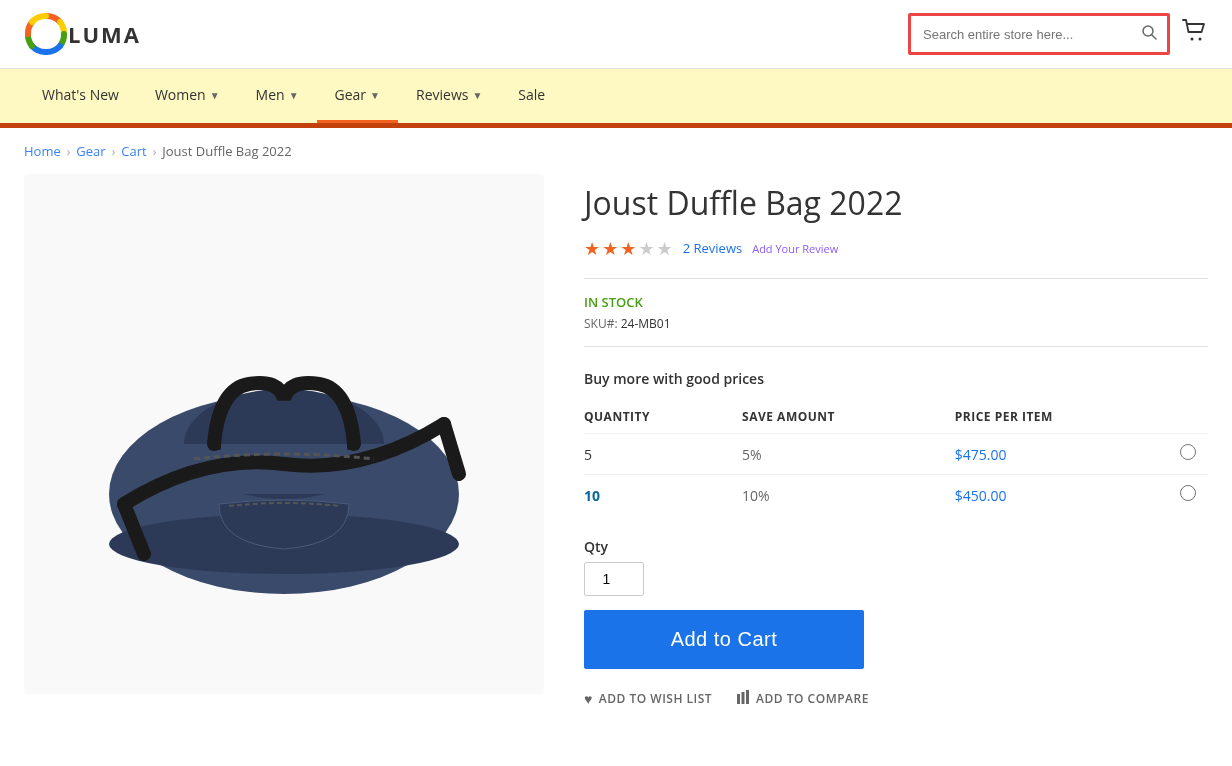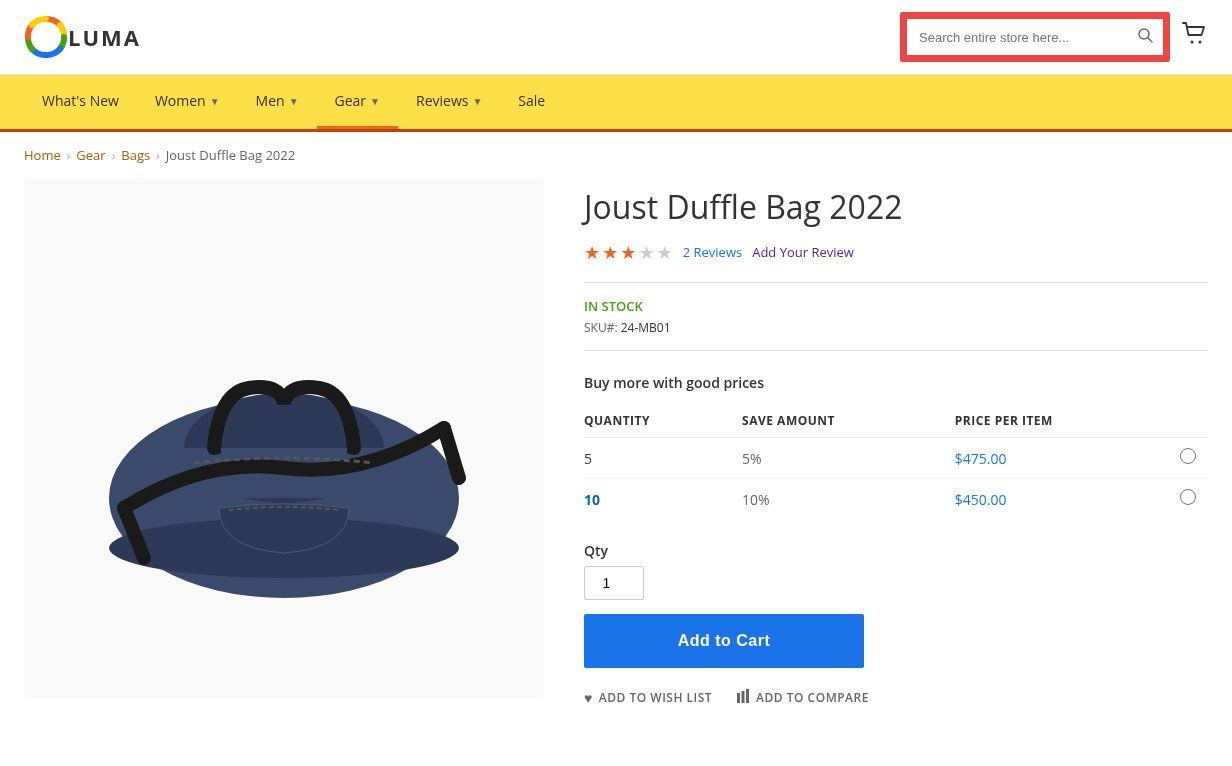--- a/index.html
+++ b/index.html
@@ -30,21 +30,21 @@
       text-transform: uppercase;
     }
     .header-right {
       display: flex;
       align-items: center;
       gap: 12px;
     }
     .search-box {
       display: flex;
       align-items: center;
-      border: 7px solid #ef4444;
+      border: 3px solid #ef4444;
       border-radius: 2px;
       overflow: hidden;
       background: #fff;
     }
     .search-box input {
       border: none;
       outline: none;
       padding: 8px 12px;
       font-size: 13px;
       color: #999;
@@ -62,22 +62,22 @@
       background: none;
       border: none;
       cursor: pointer;
       font-size: 22px;
       color: #333;
       position: relative;
     }
 
     
     .nav-bar {
-      background: #fde047;
-      border-bottom: 3px solid #c2410c;
+      background: #fef9c3;
+      border-bottom: 5px solid #c2410c;
       padding: 0 24px;
     }
     .nav-list {
       display: flex;
       list-style: none;
       gap: 0;
     }
     .nav-item {
       position: relative;
     }
@@ -105,21 +105,21 @@
     
     .breadcrumb {
       padding: 14px 24px;
       display: flex;
       align-items: center;
       gap: 6px;
       font-size: 13px;
       color: #666;
     }
     .breadcrumb a {
-      color: #a16207;
+      color: #3b82f6;
       text-decoration: none;
     }
     .breadcrumb-sep {
       color: #aaa;
       font-size: 12px;
     }
     .breadcrumb-current {
       color: #666;
     }
 
@@ -178,23 +178,23 @@
       font-size: 18px;
     }
     .star.filled { color: #f26322; }
     .star.empty { color: #ccc; }
     .review-count {
       color: #1a73e8;
       text-decoration: none;
       font-size: 13px;
     }
     .add-review-link {
-      color: #4c1d95;
+      color: #8b5cf6;
       text-decoration: none;
-      font-size: 13px;
+      font-size: 11px;
     }
 
     
     .price-stock-row {
       display: flex;
       align-items: flex-start;
       justify-content: space-between;
       margin-bottom: 8px;
       border-top: 1px solid #e0e0e0;
       padding-top: 14px;
@@ -294,22 +294,22 @@
 
     
     .add-to-cart-btn {
       display: block;
       width: 280px;
       padding: 18px 24px;
       background: #1a73e8;
       color: #fff;
       border: none;
       border-radius: 2px;
-      font-size: 16px;
-      font-weight: 700;
+      font-size: 20px;
+      font-weight: 400;
       cursor: pointer;
       text-align: center;
       letter-spacing: 0.5px;
       margin-bottom: 20px;
     }
 
     
     .product-actions {
       display: flex;
       gap: 24px;
@@ -414,21 +414,21 @@
       </a>
     </li>
   </ul>
 </nav>
 
 <div class="breadcrumb">
   <a href="#">Home</a>
   <span class="breadcrumb-sep">›</span>
   <a href="#">Gear</a>
   <span class="breadcrumb-sep">›</span>
-  <a href="#">Bags</a>
+  <a href="#">Cart</a>
   <span class="breadcrumb-sep">›</span>
   <span class="breadcrumb-current">Joust Duffle Bag 2022</span>
 </div>
 
 <div class="main-content">
 
   <div class="product-image-area">
     <div class="product-image-placeholder">
 
       <svg class="bag-svg" viewBox="0 0 420 380" xmlns="http://www.w3.org/2000/svg">

